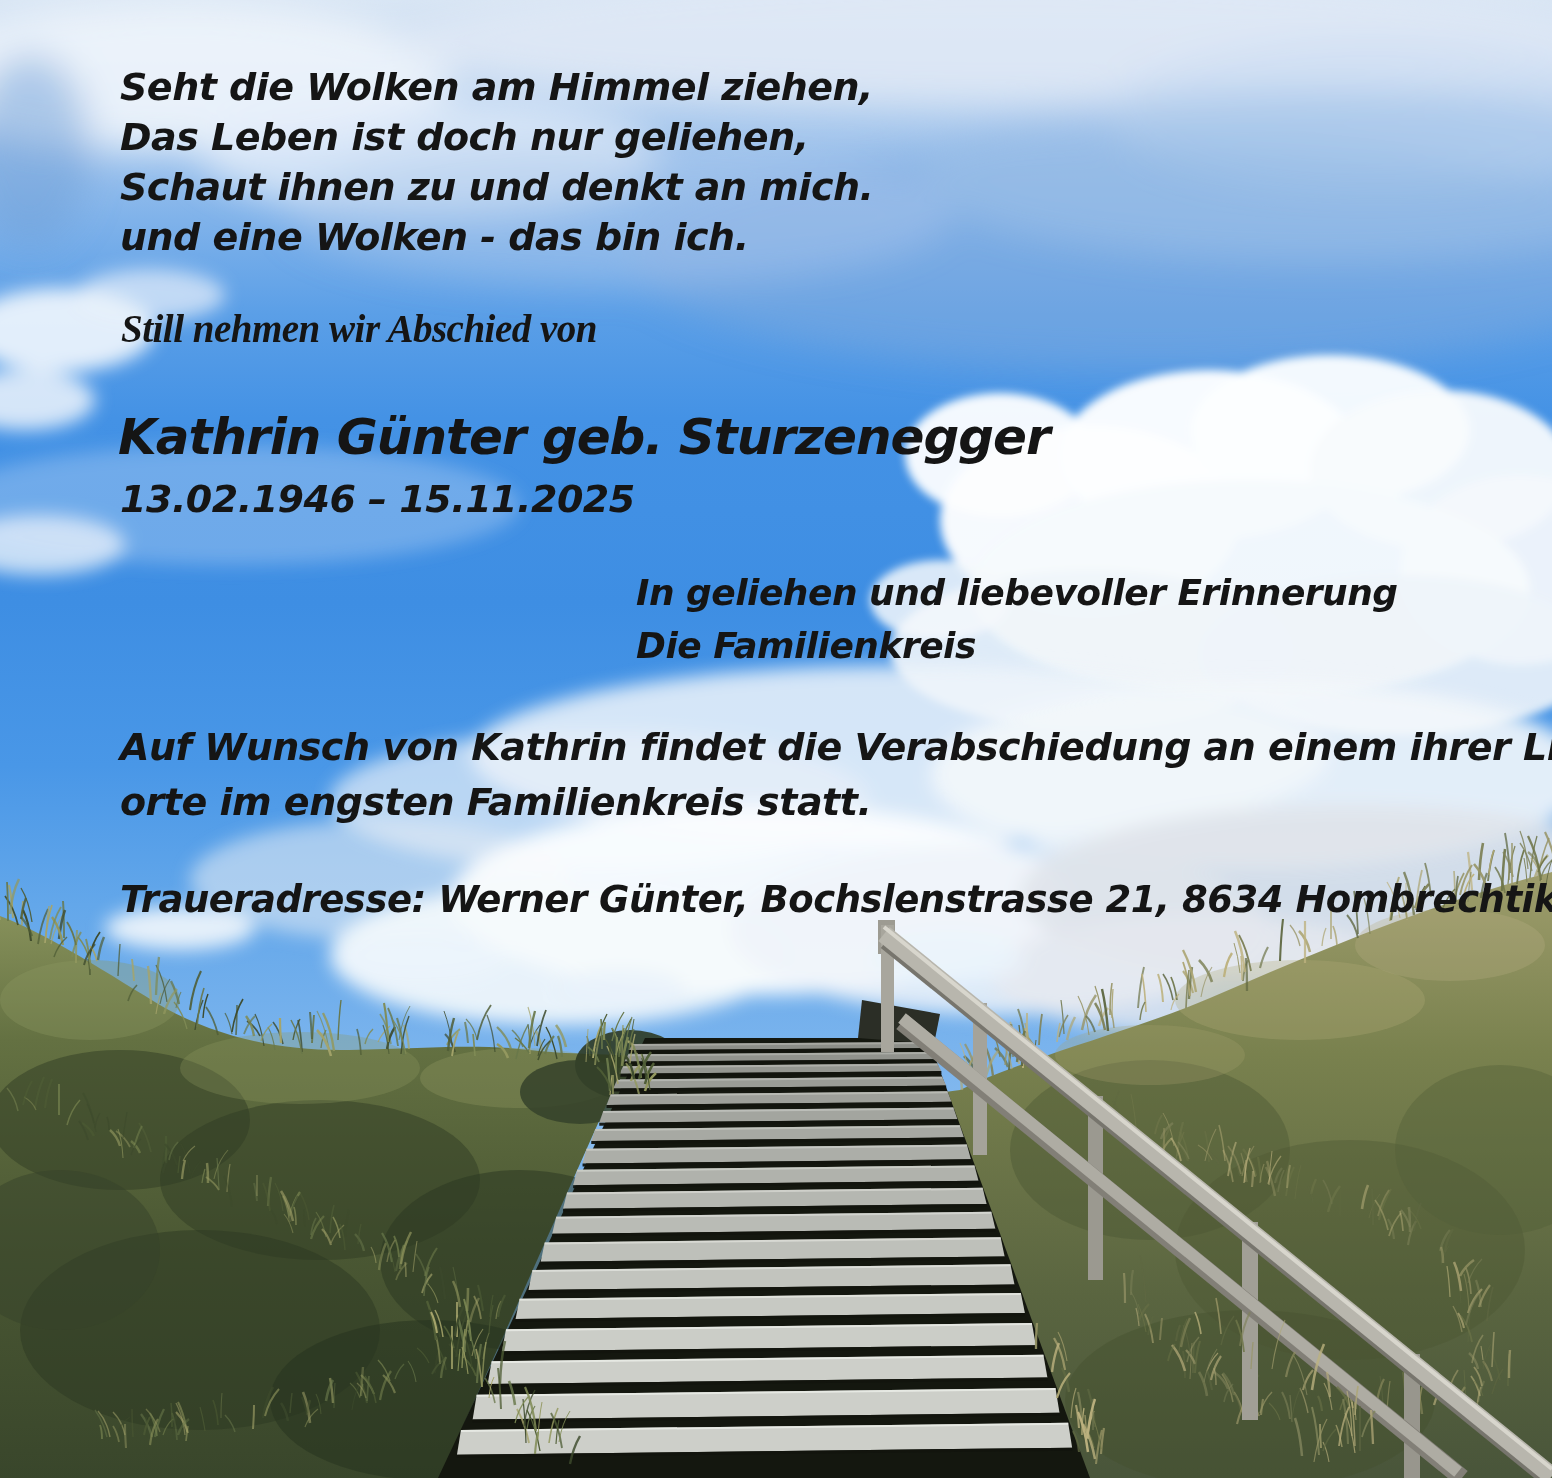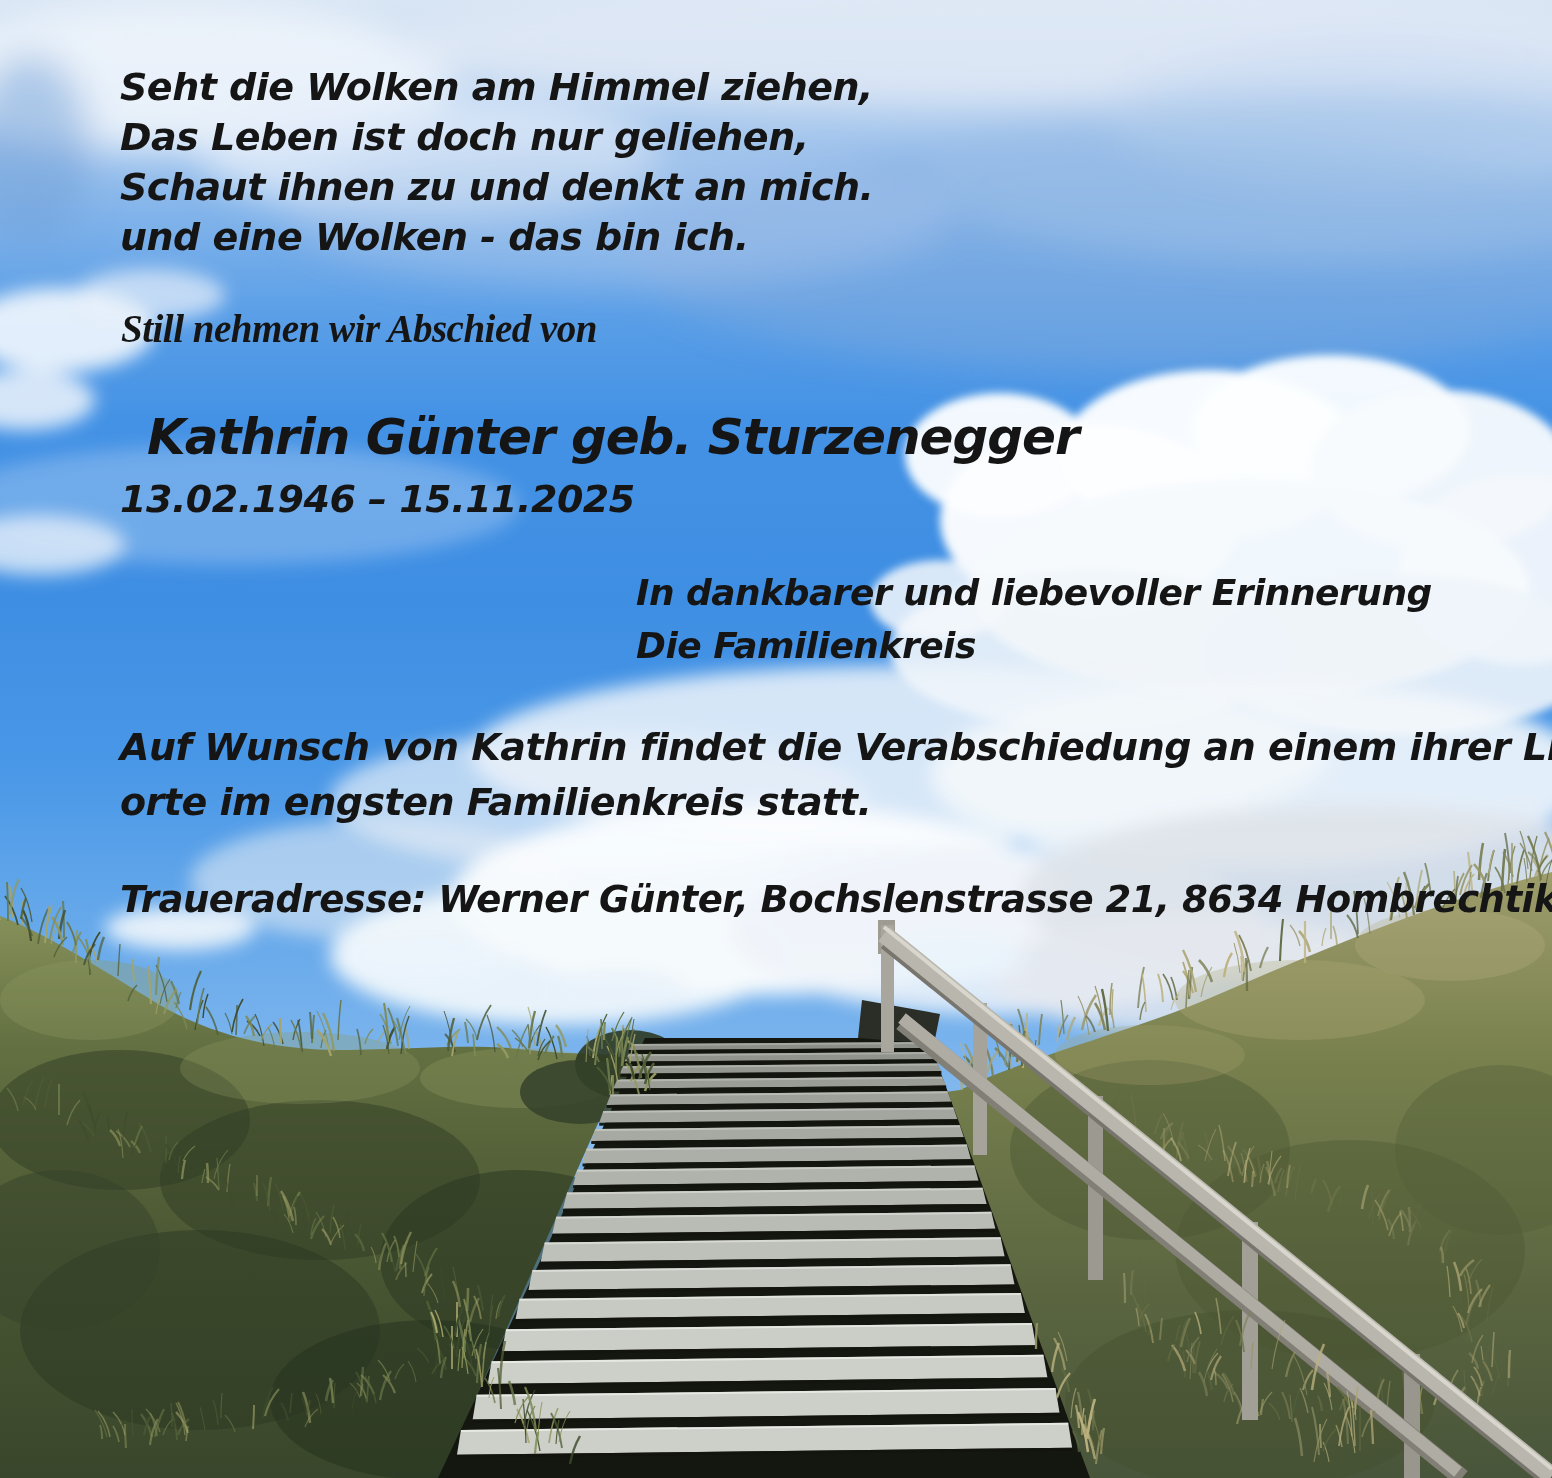--- a/index.html
+++ b/index.html
@@ -11,21 +11,21 @@
   #bg{position:absolute;left:0;top:0;width:100%;height:100%;display:block;}
   .hand{
     position:absolute;
     font-style:italic;font-weight:600;
     color:var(--text,#151515);
     letter-spacing:-0.5px;
     white-space:nowrap;
   }
   .poem    {left:120px;top:62px;  font-size:38px;line-height:50px;}
   .intro   {left:121px;top:306px; font-size:39px;font-family:Liberation Serif, serif;}
-  .name    {left:118px;top:408px; font-size:50px;letter-spacing:-1px;margin-left:29px;}
+  .name    {left:118px;top:408px; font-size:50px;letter-spacing:-1px;}
   .dates   {left:120px;top:477px; font-size:38px;}
   .remember{left:636px;top:566px; font-size:36px;line-height:53px;}
   .wish    {left:120px;top:720px; font-size:38px;line-height:55px;}
   .address {left:120px;top:878px; font-size:37px;}
 </style>
 </head>
 <body>
 
 <svg id="bg" viewBox="0 0 1552 1478" preserveAspectRatio="none">
   <defs>
@@ -932,21 +932,21 @@
   <div>und eine Wolken - das bin ich.</div>
 </div>
 
 <div class="hand intro">Still nehmen wir Abschied von</div>
 
 <div class="hand name">Kathrin Günter geb. Sturzenegger</div>
 
 <div class="hand dates">13.02.1946 – 15.11.2025</div>
 
 <div class="hand remember">
-  <div>In dankbarer und liebevoller Erinnerung</div>
+  <div>In geliehen und liebevoller Erinnerung</div>
   <div>Die Familienkreis</div>
 </div>
 
 <div class="hand wish">
   <div>Auf Wunsch von Kathrin findet die Verabschiedung an einem ihrer Lieblings-</div>
   <div>orte im engsten Familienkreis statt.</div>
 </div>
 
 <div class="hand address">Traueradresse: Werner Günter, Bochslenstrasse 21, 8634 Hombrechtikon</div>
 

